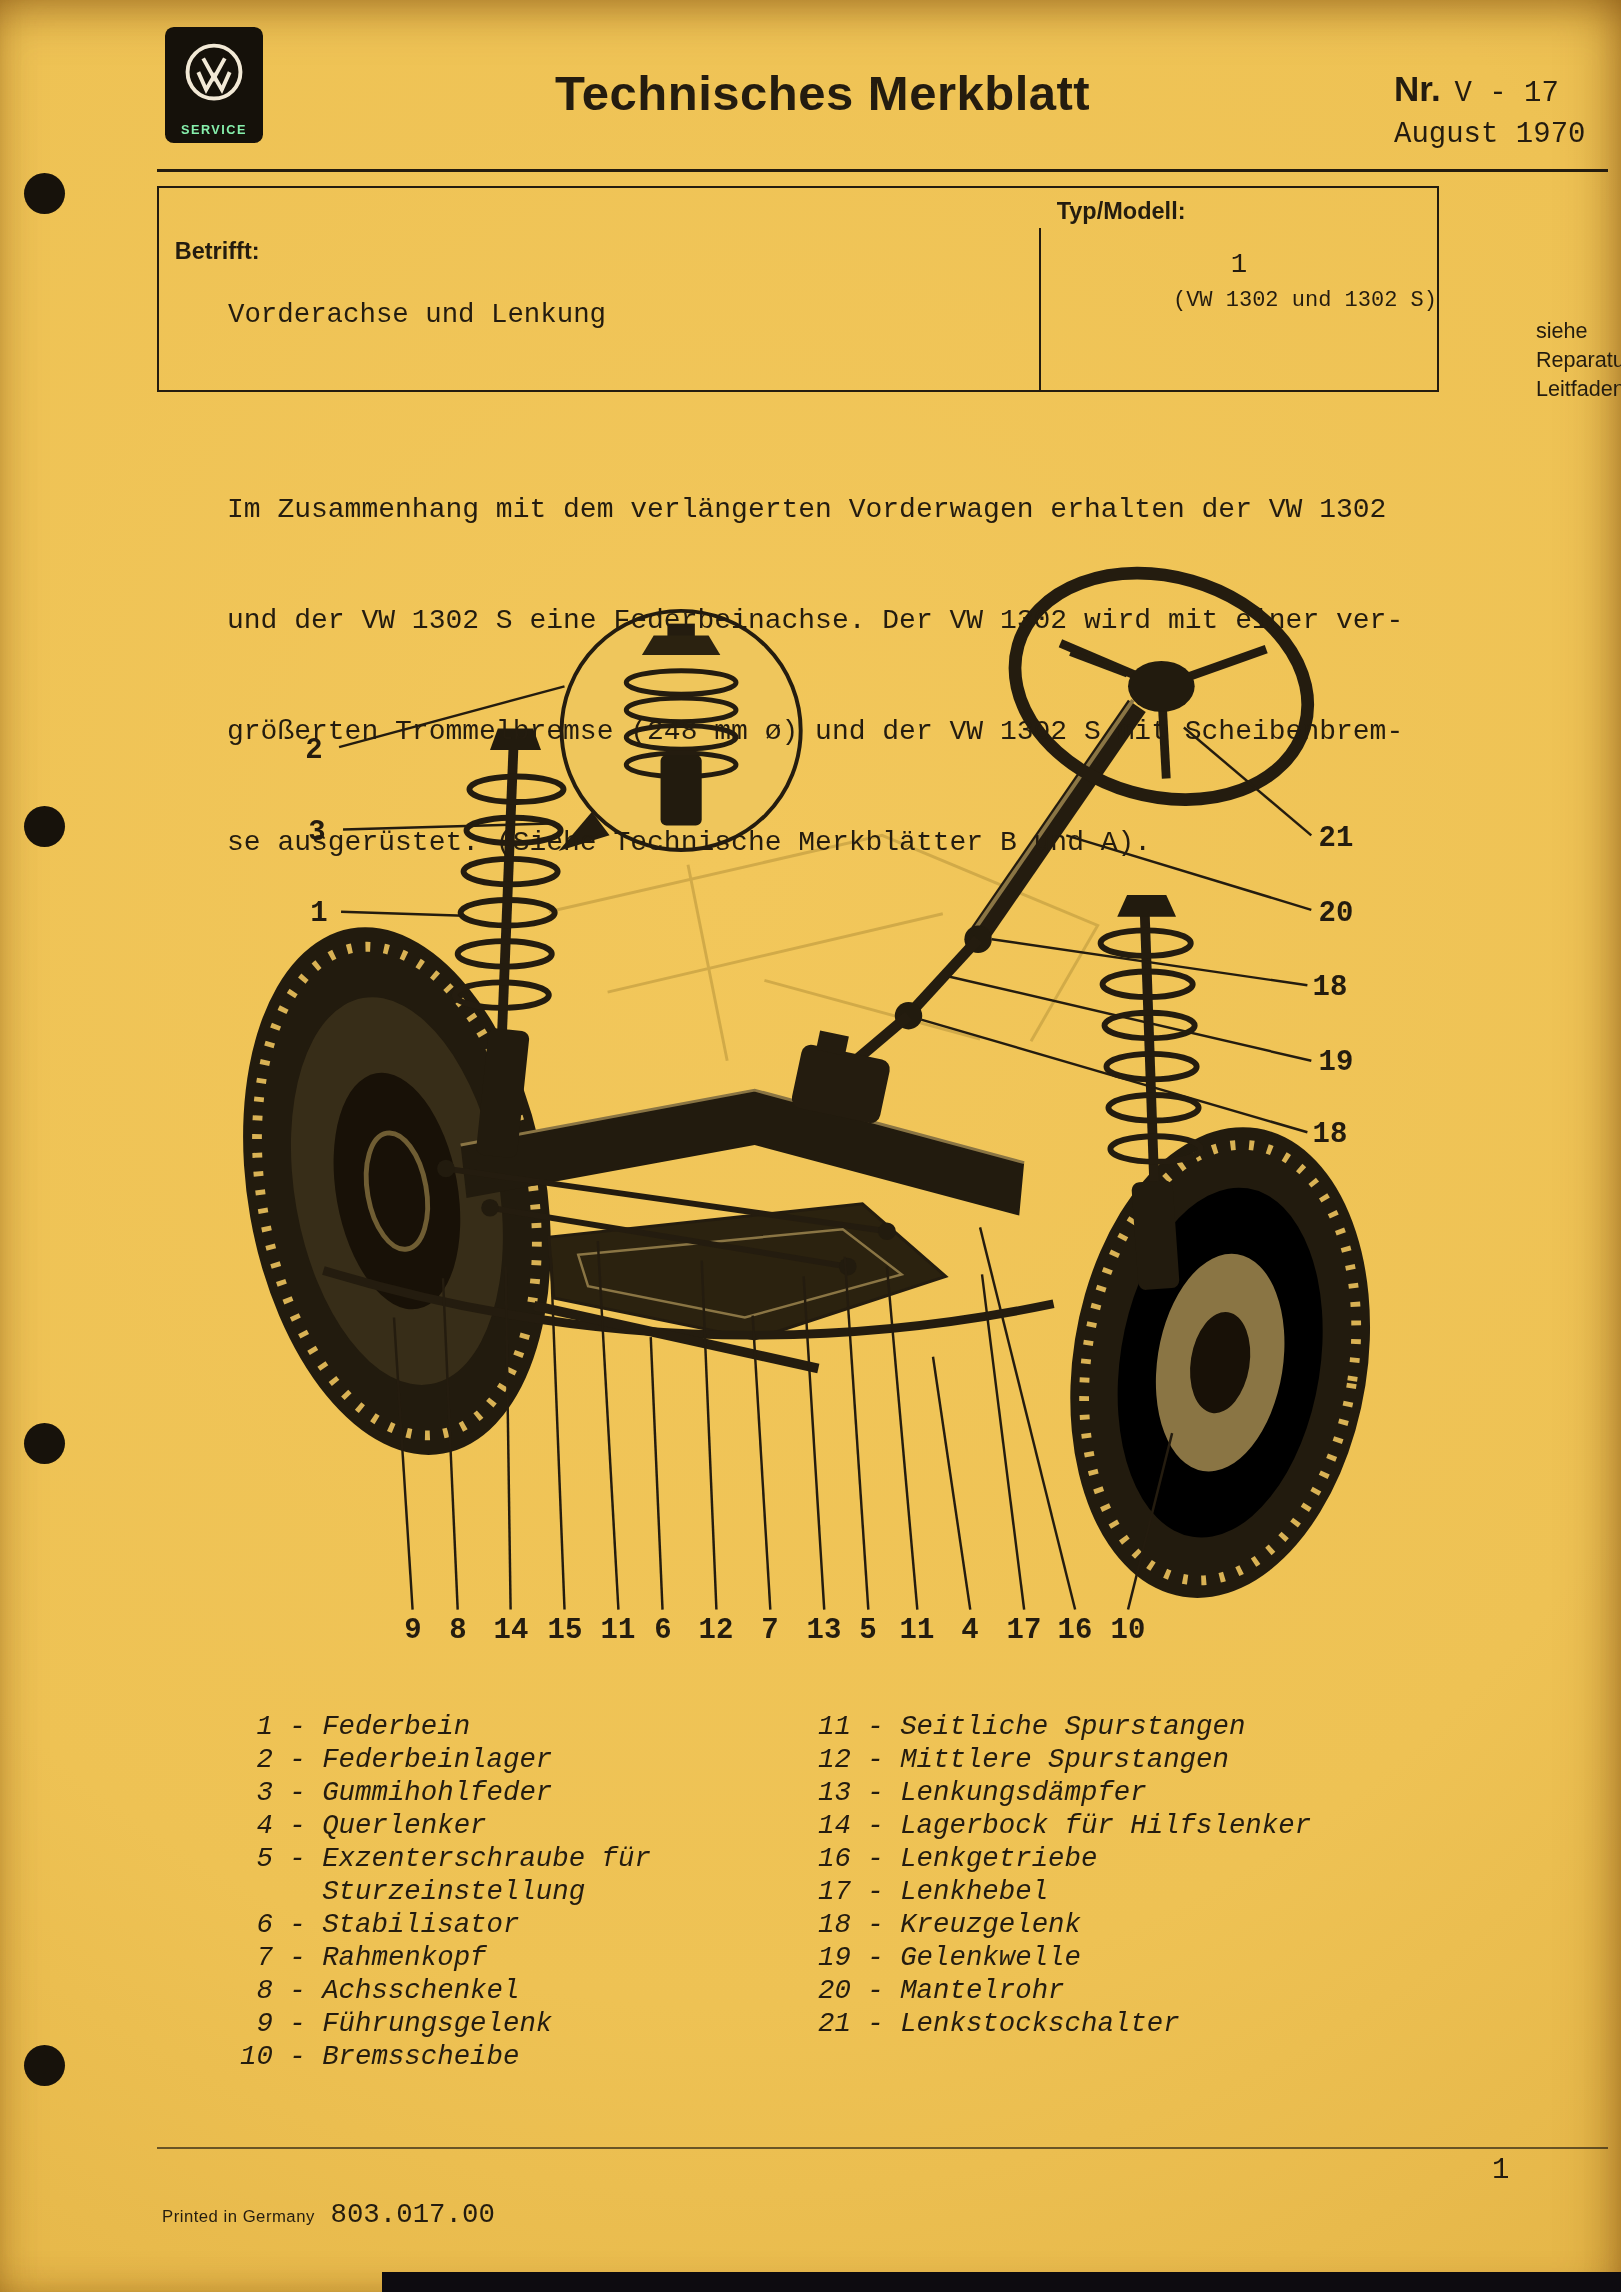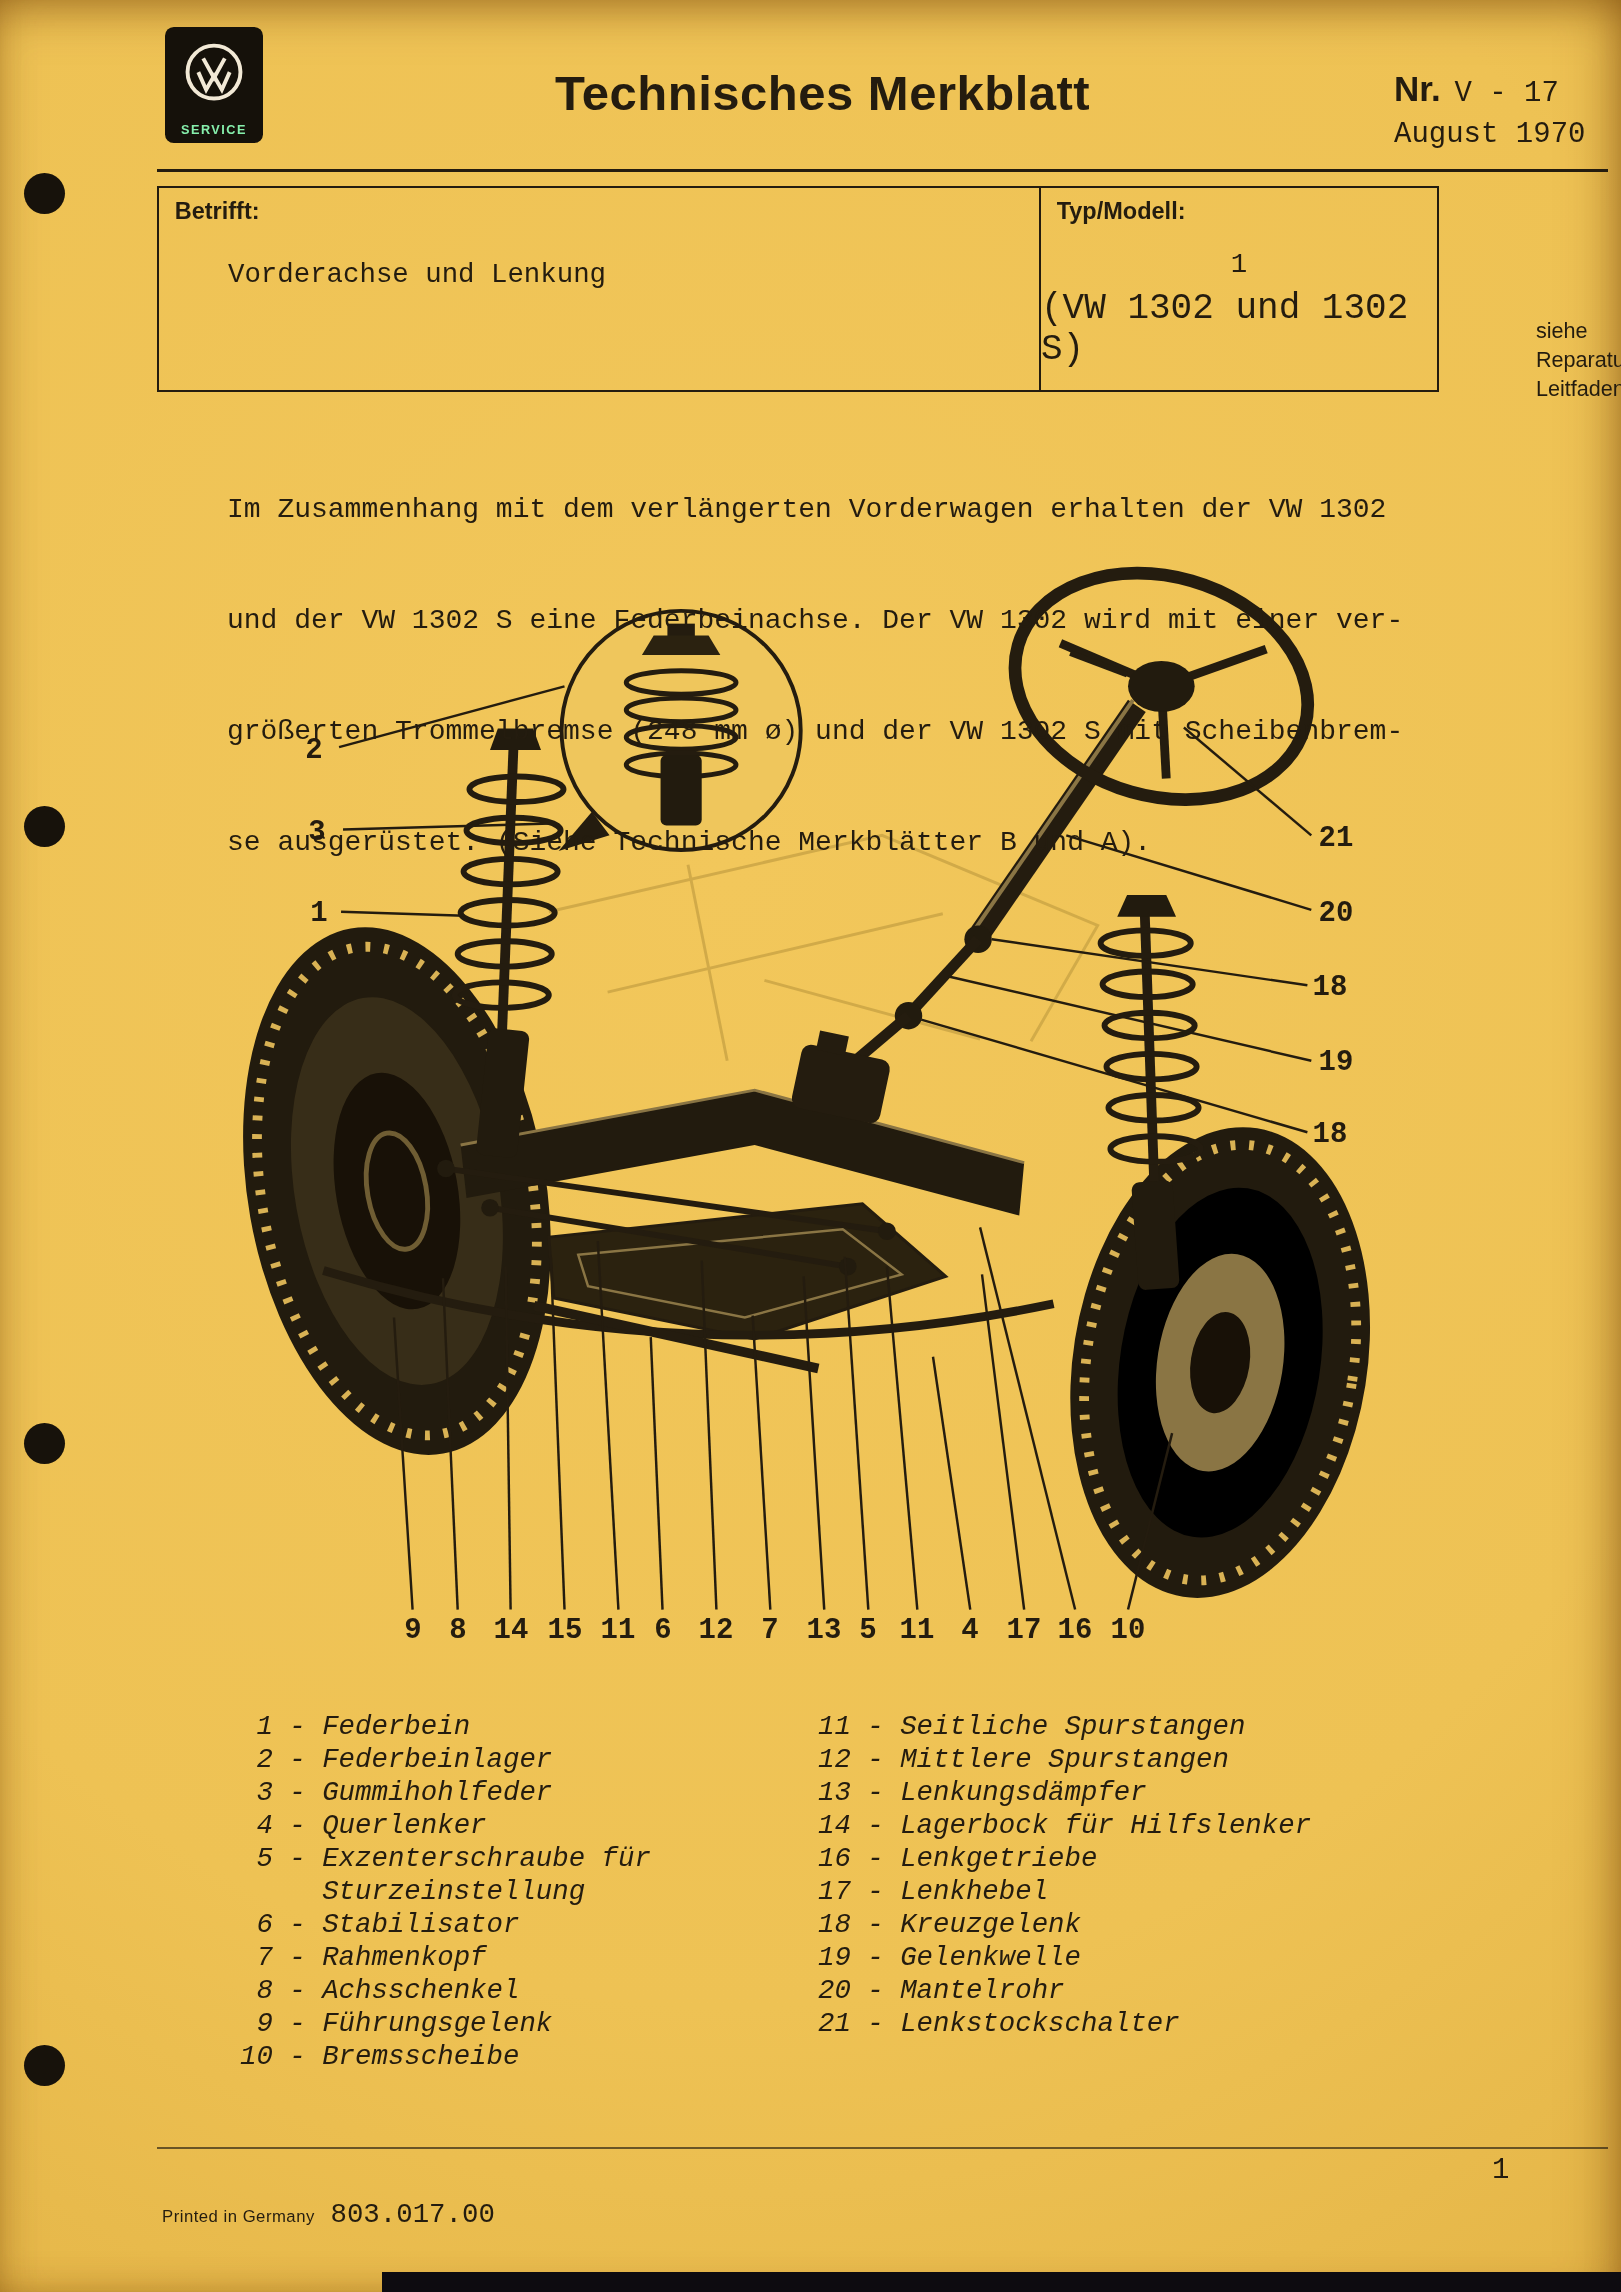--- a/index.html
+++ b/index.html
@@ -26,26 +26,26 @@
     font-size:12.7px;font-weight:bold;letter-spacing:1.5px;}
   .title{left:555px;top:65px;font-size:49px;font-weight:bold;letter-spacing:0.5px;z-index:2;}
   .nrline{left:1394px;top:69px;display:flex;align-items:baseline;z-index:2;}
   .nrline .nr{font-size:35px;font-weight:bold;}
   .nrline .nrv{font-size:29px;margin-left:13.7px;}
   .dateline{left:1394px;top:118px;font-size:29px;z-index:2;}
   .hrule{left:157px;top:169px;width:1451px;height:2.9px;background:#241c0f;z-index:2;}
 
   
   .infobox{left:157px;top:186px;width:1278px;height:202px;border:2.9px solid #241c0f;display:flex;z-index:2;}
-  .cellL{flex:1;position:relative;border-right:2.9px solid #241c0f;}
+  .cellL{flex:1;position:relative;border-right:2.9px solid #241c0f;margin-top:40px;}
   .cellR{width:396px;position:relative;}
   .boxlabel{position:absolute;left:15.7px;top:9.8px;font-size:23.5px;font-weight:bold;}
   .betrval{position:absolute;left:69px;top:71px;font-size:27.4px;}
   .typ1{position:absolute;left:0;right:0;top:61px;text-align:center;font-size:27.4px;}
-  .typ2{position:absolute;left:0;right:0;top:100px;text-align:left;font-size:36px;}
+  .typ2{position:absolute;left:0;right:0;top:100px;text-align:right;font-size:22px;}
   .sidenote{left:1536px;top:316px;font-size:21.6px;font-weight:normal;line-height:29px;z-index:2;}
 
   
   .bodytext{left:227px;top:417px;font-size:28px;line-height:37px;white-space:pre;z-index:2;}
   .bodytext span{display:block;}
 
   
   .callout{position:absolute;transform:translate(-50%,-50%);
     font-family:"Liberation Mono","DejaVu Sans Mono",monospace;
     font-weight:bold;font-size:29px;z-index:2;}

